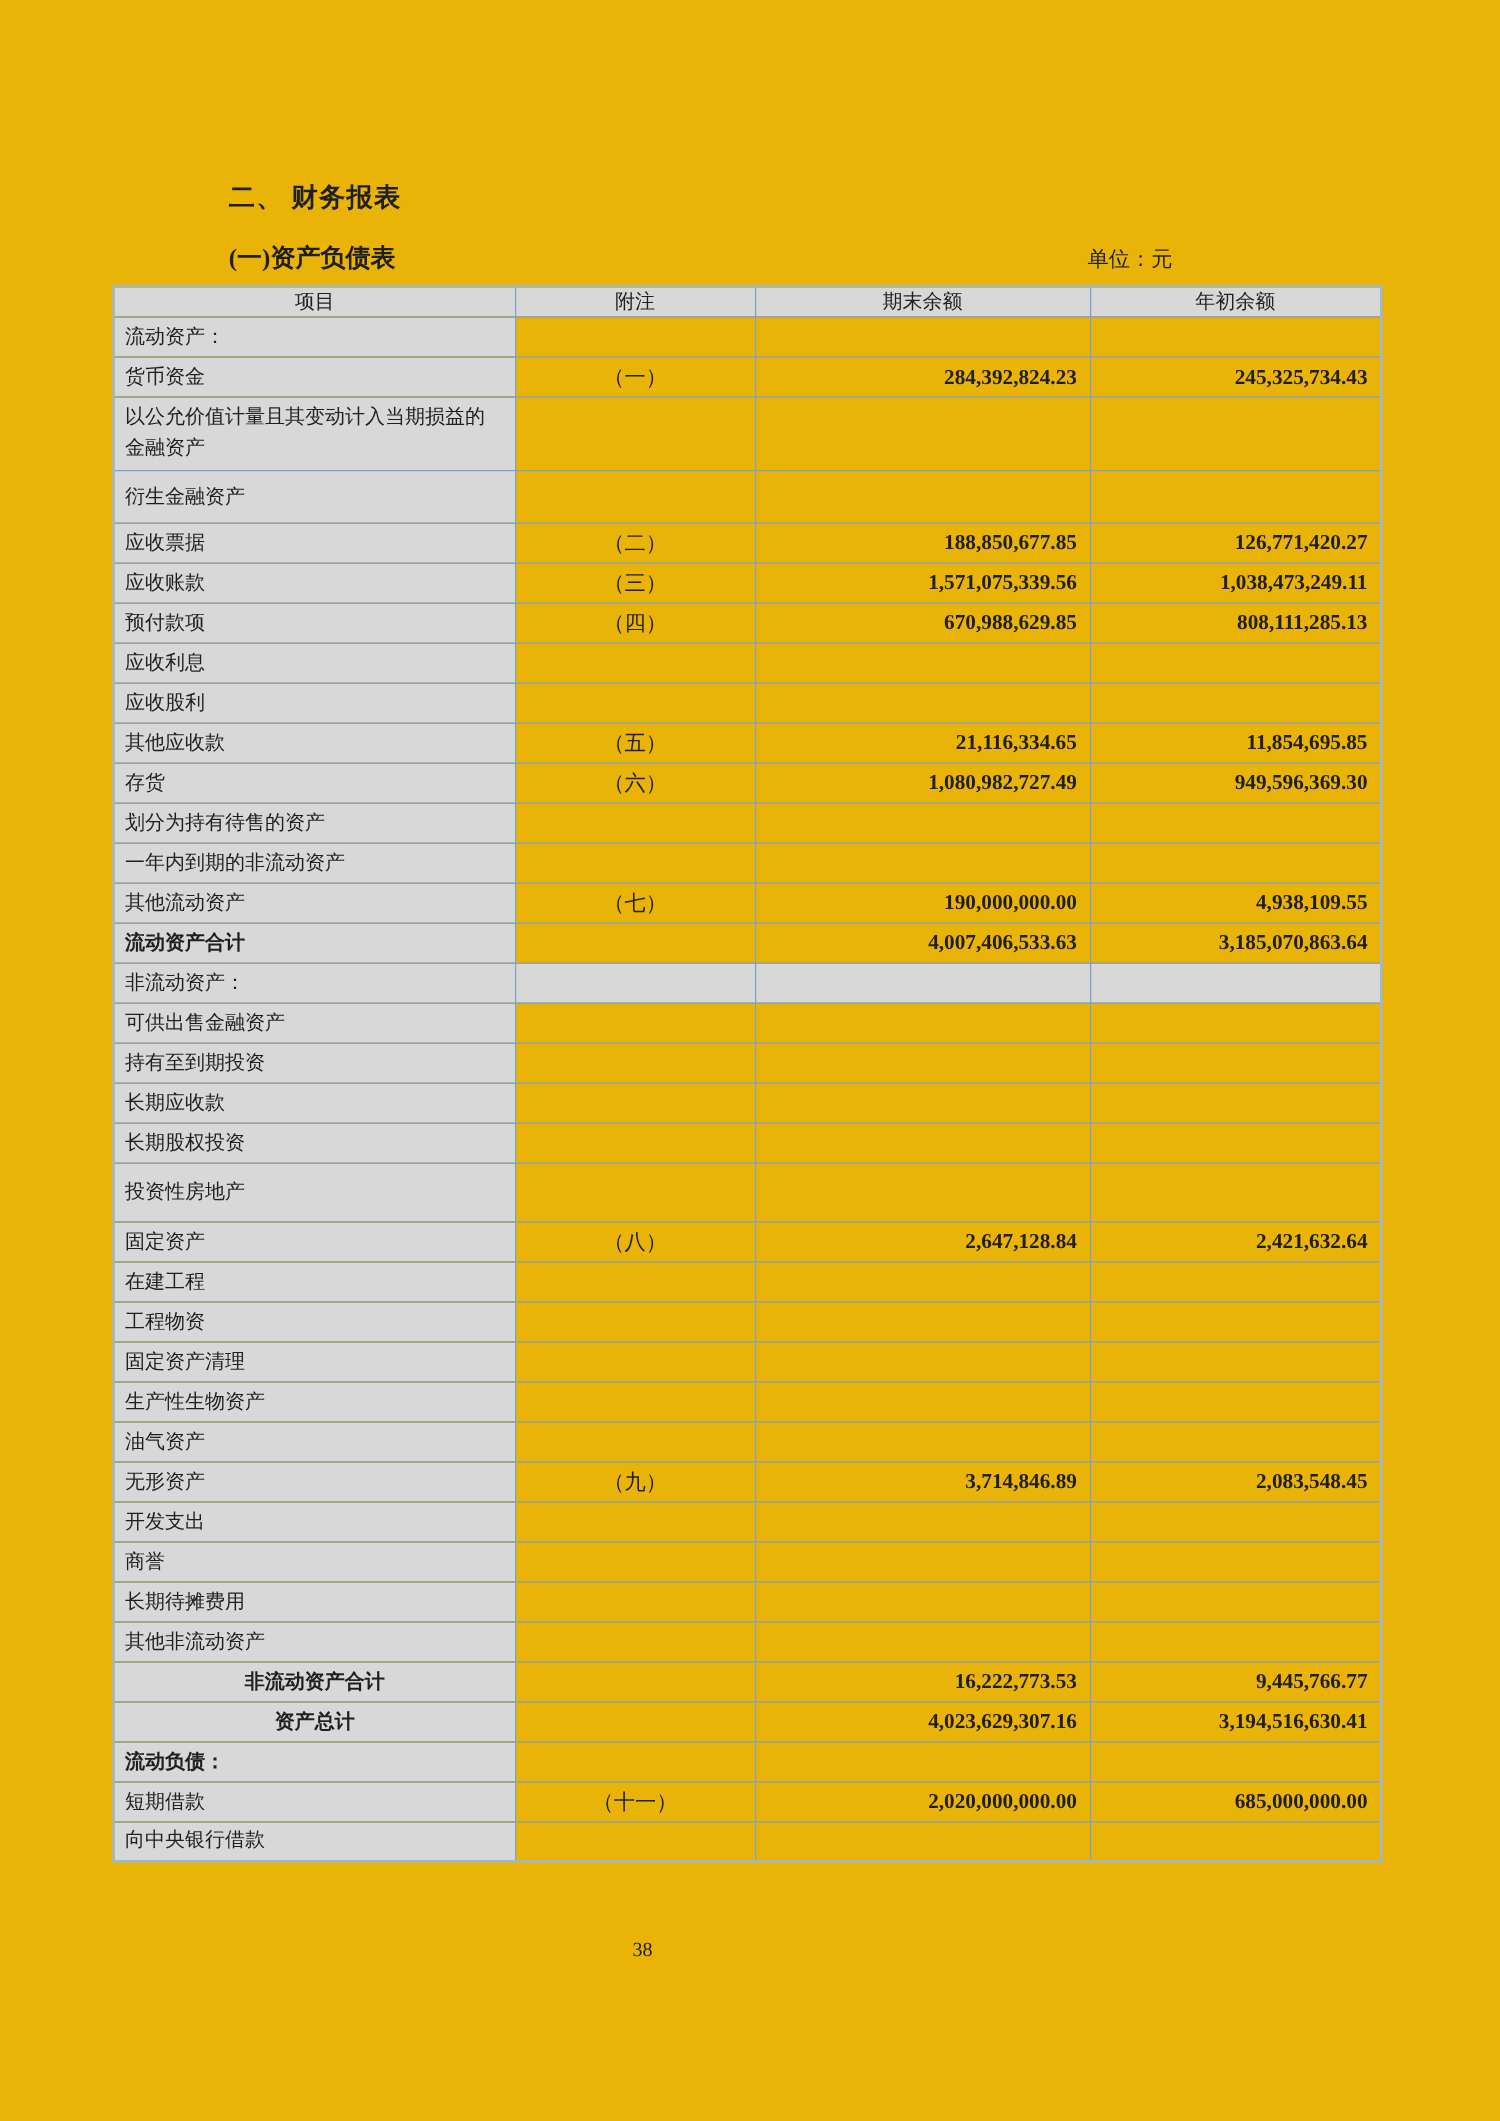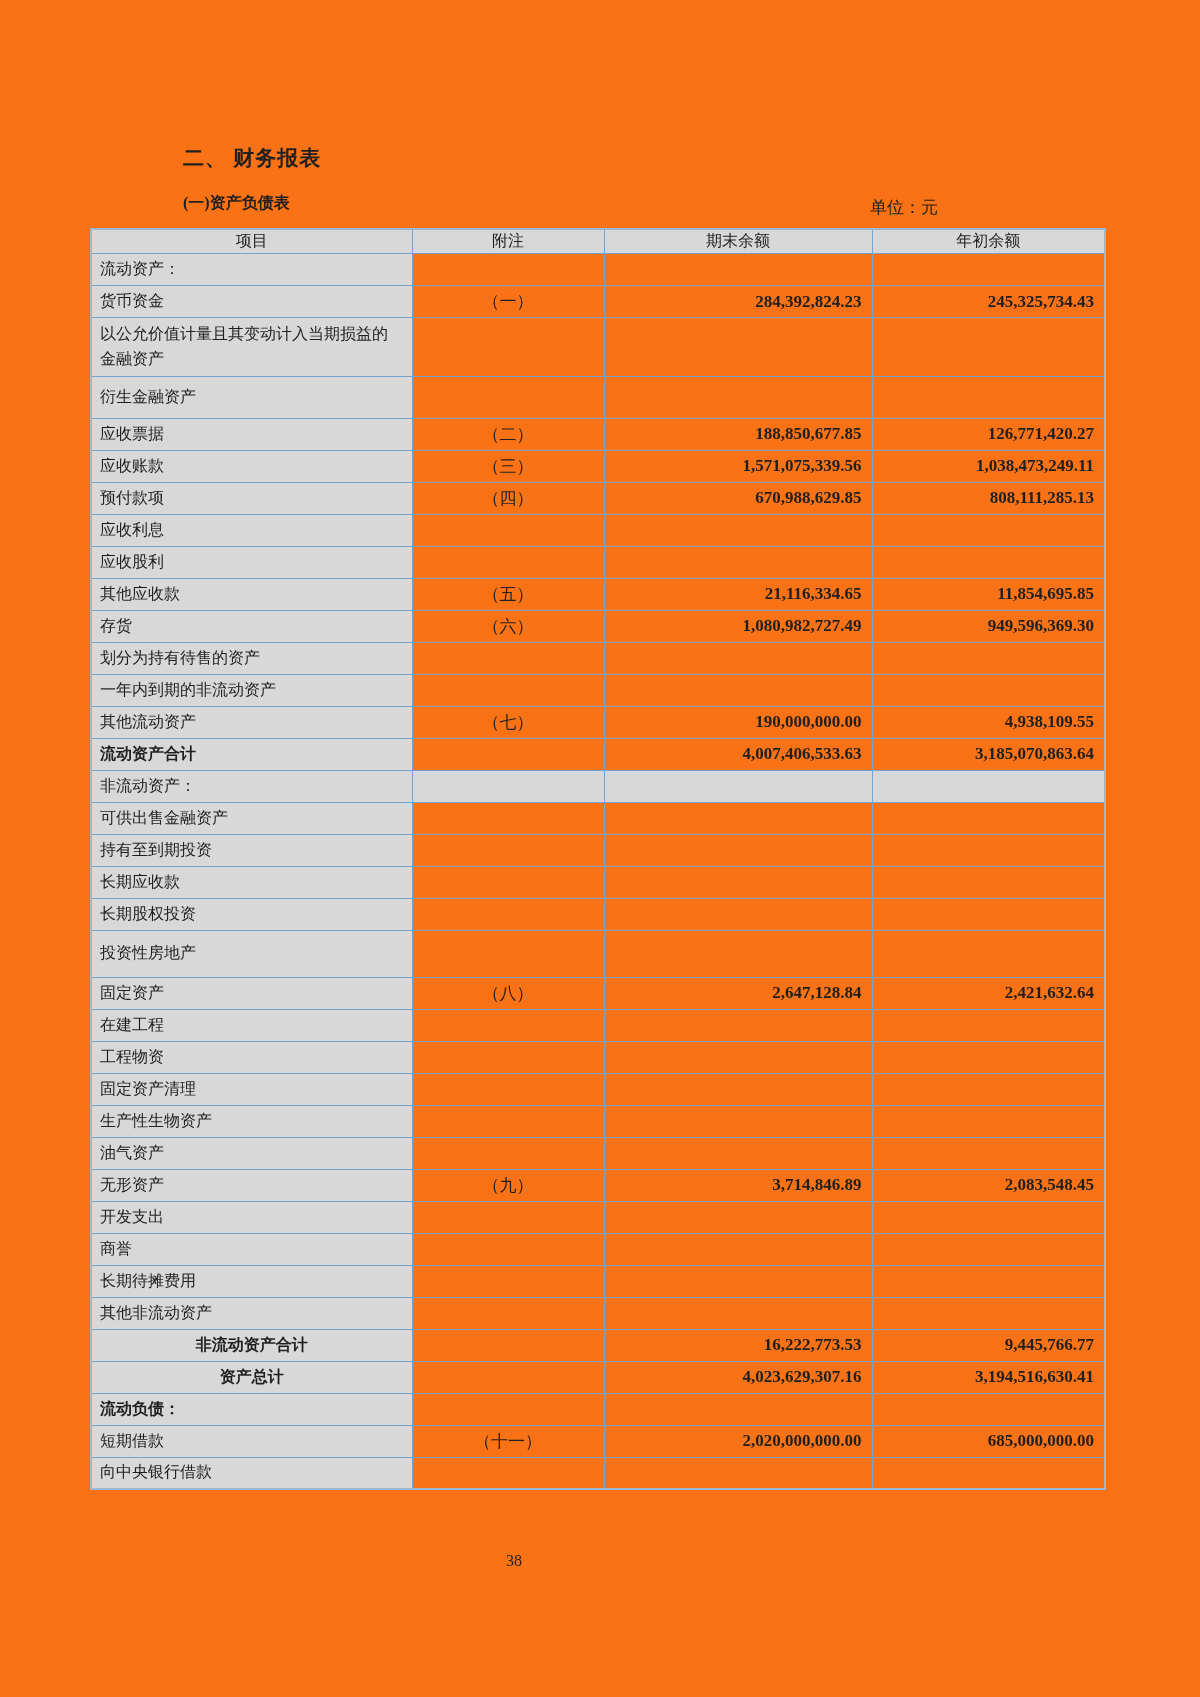--- a/index.html
+++ b/index.html
@@ -1,30 +1,30 @@
 <!DOCTYPE html>
 <html><head>
 <meta charset="utf-8">
 <style>
   * { margin:0; padding:0; box-sizing:border-box; }
   html,body { background:#ffffff; }
   body { font-family:"Liberation Serif","DejaVu Serif",serif; color:#1f1f1f; }
   .page {
-    position:relative; width:1200px; height:1697px; background:#f97316; overflow:hidden;
+    position:relative; width:1200px; height:1697px; background:#eab308; overflow:hidden;
   }
   .section-title {
     position:absolute; left:183px; top:144px;
     font-size:21px; font-weight:700; letter-spacing:1px;
   }
   .subhead {
     position:absolute; left:90px; top:193px; width:1014px; height:30px;
   }
   .subsection-title {
     position:absolute; left:93px; top:0;
-    font-size:16px; font-weight:700;
+    font-size:20px; font-weight:700;
   }
   .unit-label {
     position:absolute; left:780px; top:3px;
     font-size:17px; font-weight:400;
   }
   .tablewrap { position:absolute; left:90px; top:228px; width:1014px; }
   table.bs {
     width:1014px; border-collapse:collapse; table-layout:fixed;
     border:2px solid #9bb9d4;
   }

